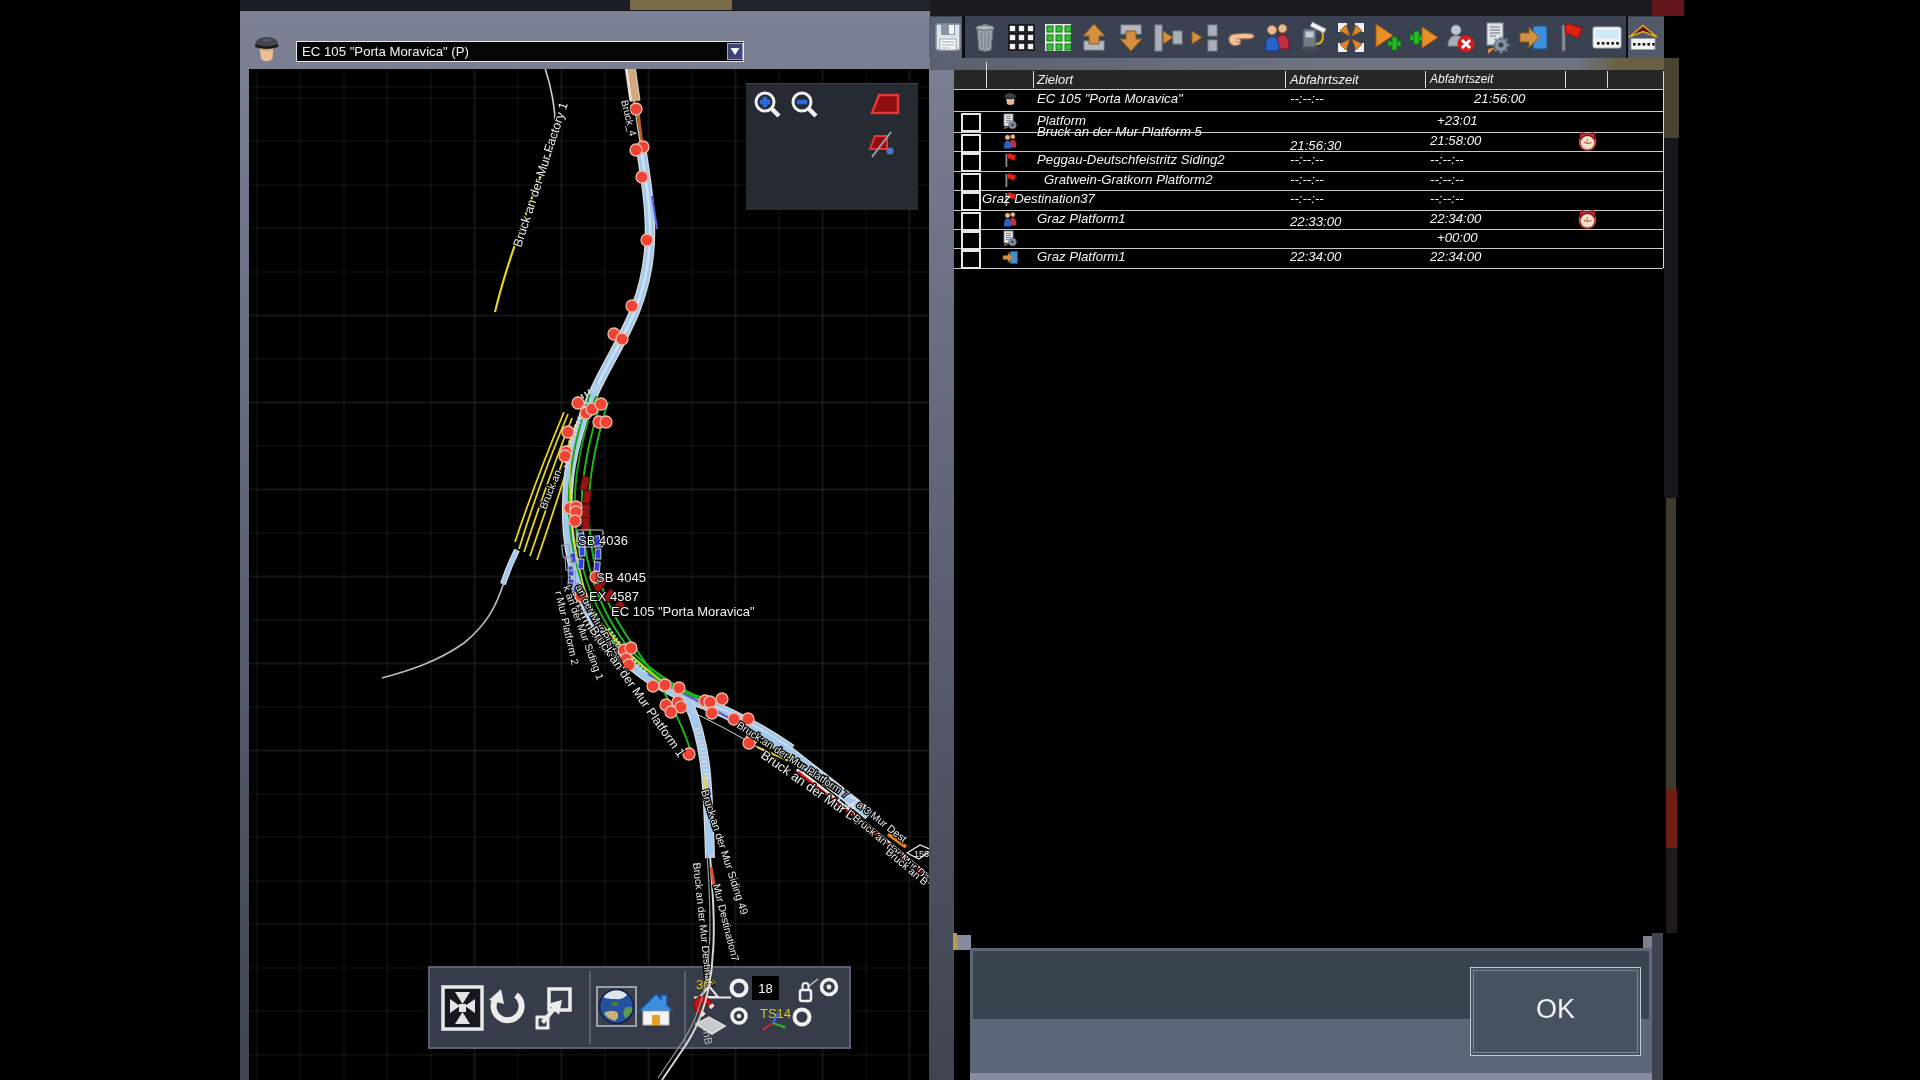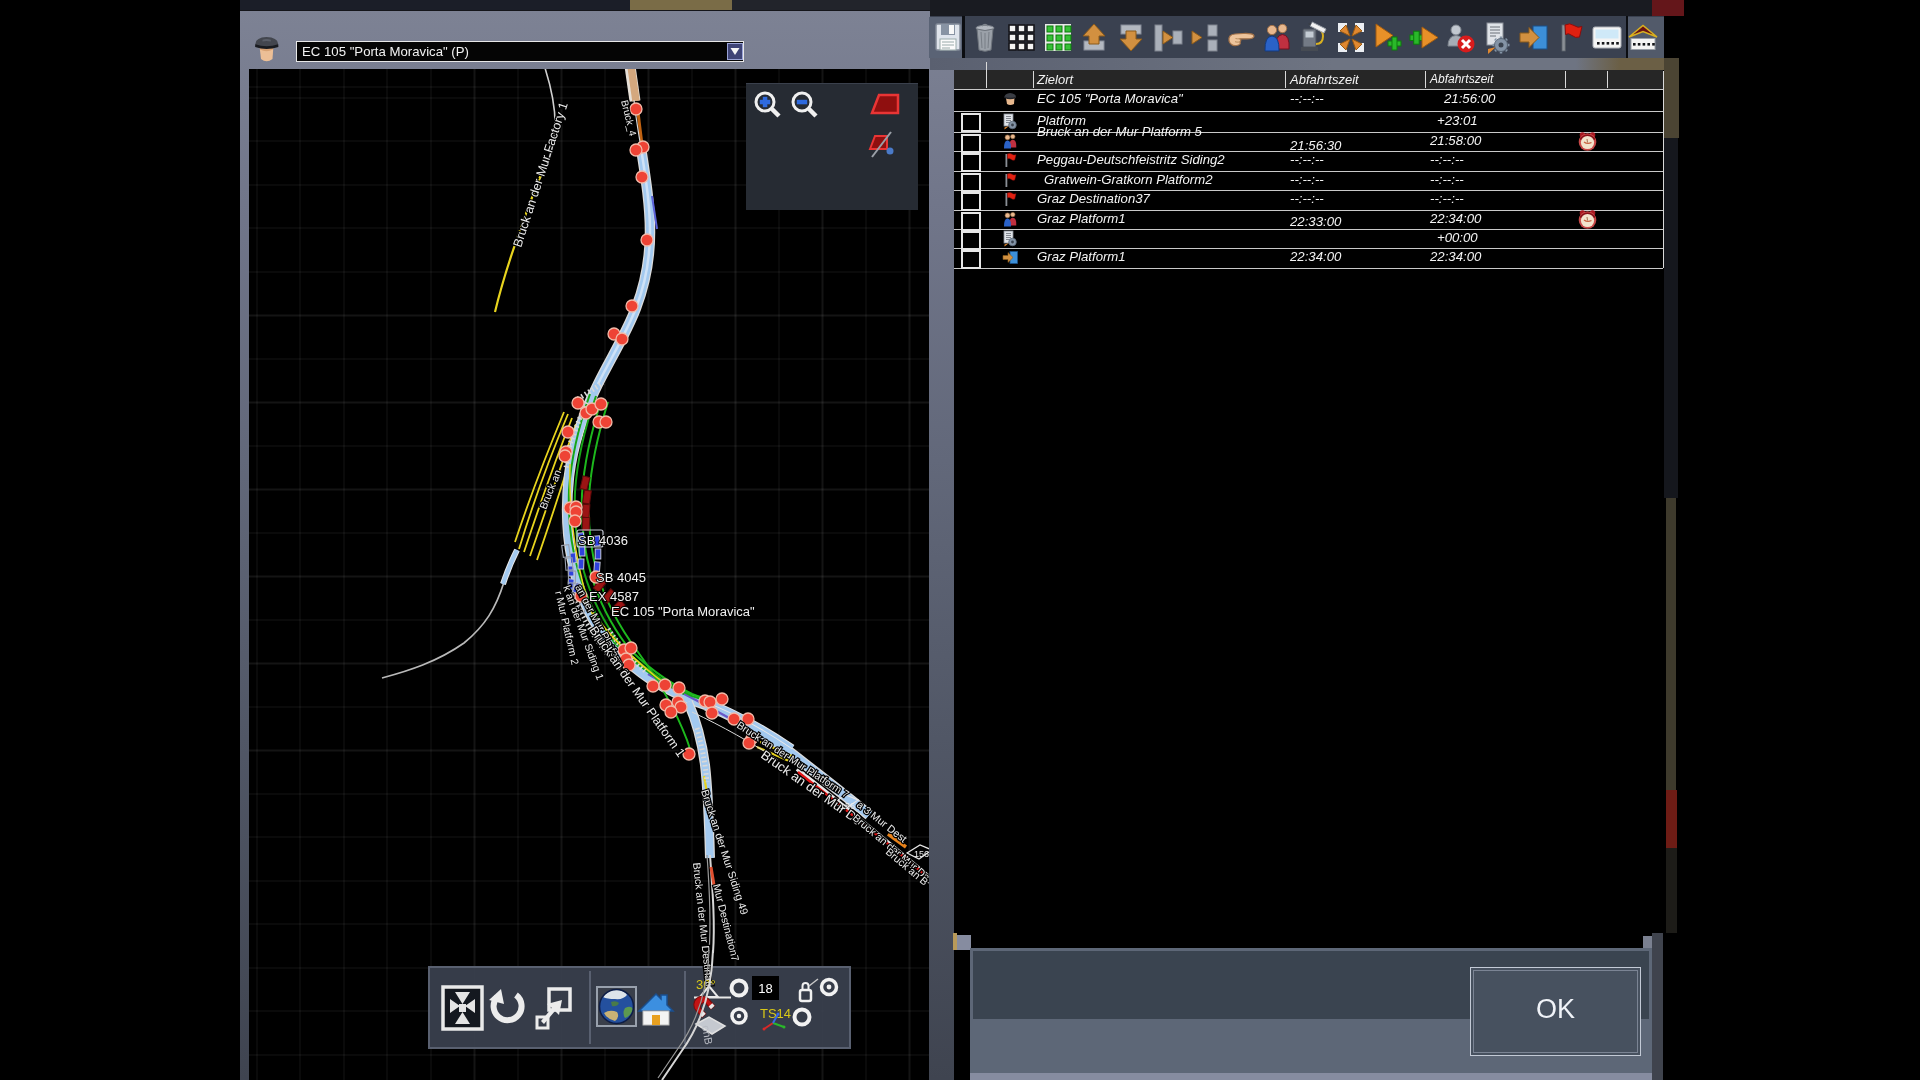--- a/index.html
+++ b/index.html
@@ -509,21 +509,21 @@
 <div class="rline" style="top:228.6px"></div>
 <div class="rline" style="top:248px"></div>
 <div class="rline" style="top:267.6px"></div>
 <svg class="a" style="left:1002px;top:91.3px" width="16" height="16" viewBox="0 0 16 16">
     <path d="M4,7 L5,13 Q8,15 12,13 L12.5,6.5 Z" fill="#e8b88e"></path>
 <path d="M2.5,5.5 Q3,2.5 8,2 Q13.5,2.5 14,5.5 L14,6.5 Q8,8.5 2.5,6.5 Z" fill="#3a3d44"></path>
 <path d="M2.5,5.5 Q8,8 14,5.5 L14,7 Q8,9.5 2.5,7 Z" fill="#23252a"></path>
   </svg>
 <div class="cell" style="left:1037px;top:91.3px">EC 105 "Porta Moravica"</div>
 <div class="cell" style="left:1290px;top:91.3px">--:--:--</div>
-<div class="cell" style="left:1444px;top:91.3px">21:56:00</div>
+<div class="cell" style="left:1474px;top:91.3px">21:56:00</div>
 <div class="cb" style="top:113.2px"></div>
 <svg class="a" style="left:1002px;top:112.8px" width="16" height="17" viewBox="0 0 16 17">
     <rect x="2" y="1" width="9" height="12" fill="#dfe3e8" stroke="#8a9098" stroke-width="0.8"></rect>
 <path d="M4,3.5 H9 M4,5.5 H9 M4,7.5 H9 M4,9.5 H7" stroke="#6a7078" stroke-width="0.8" fill="none"></path>
 <path d="M2.5,14.5 L7,13 L2.5,16.5 Z" fill="#e08830"></path>
 <circle cx="10.5" cy="12" r="3.8" fill="#8494a6" stroke="#5a6878" stroke-width="0.8"></circle>
 <circle cx="10.5" cy="12" r="1.4" fill="#39424e"></circle>
   </svg>
 <div class="cell" style="left:1037px;top:112.8px">Platform</div>
 <div class="cell" style="left:1437px;top:112.8px">+23:01</div>
@@ -560,21 +560,21 @@
 <path d="M5.3,2 Q8,0.7 10,2.2 Q12,3.7 14,2.7 L12.7,8 Q10.7,8.8 9,7.3 Q7.3,5.8 5.5,6.8 Z" fill="#e02010" stroke="#8a0d0d" stroke-width="0.5"></path>
   </svg>
 <div class="cell" style="left:1044px;top:171.8px">Gratwein-Gratkorn Platform2</div>
 <div class="cell" style="left:1290px;top:171.8px">--:--:--</div>
 <div class="cell" style="left:1430px;top:171.8px">--:--:--</div>
 <div class="cb" style="top:192.2px"></div>
 <svg class="a" style="left:1002px;top:191.3px" width="16" height="16" viewBox="0 0 16 16">
     <rect x="3.5" y="2" width="1.8" height="13" fill="#8a8f96"></rect>
 <path d="M5.3,2 Q8,0.7 10,2.2 Q12,3.7 14,2.7 L12.7,8 Q10.7,8.8 9,7.3 Q7.3,5.8 5.5,6.8 Z" fill="#e02010" stroke="#8a0d0d" stroke-width="0.5"></path>
   </svg>
-<div class="cell" style="left:1037px;top:191.3px">Graz Destination37</div>
+<div class="cell" style="left:982px;top:191.3px">Graz Destination37</div>
 <div class="cell" style="left:1290px;top:191.3px">--:--:--</div>
 <div class="cell" style="left:1430px;top:191.3px">--:--:--</div>
 <div class="cb" style="top:211.8px"></div>
 <svg class="a" style="left:1002px;top:210.6px" width="16" height="16" viewBox="0 0 16 16">
     <circle cx="10.8" cy="3.6" r="2.2" fill="#e8b88e" stroke="#a3734a" stroke-width="0.6"></circle>
 <path d="M7.5,14.5 Q7,7 10.8,6.8 Q14.7,7 14.3,14.5 Z" fill="#c03040"></path>
 <circle cx="5.5" cy="4.4" r="2.4" fill="#e8b88e" stroke="#a3734a" stroke-width="0.6"></circle>
 <path d="M2,15.5 Q1.8,7.8 5.5,7.5 Q9.3,7.8 9,15.5 Z" fill="#2a62c8"></path>
   </svg>
 <div class="cell" style="left:1037px;top:210.6px">Graz Platform1</div>

